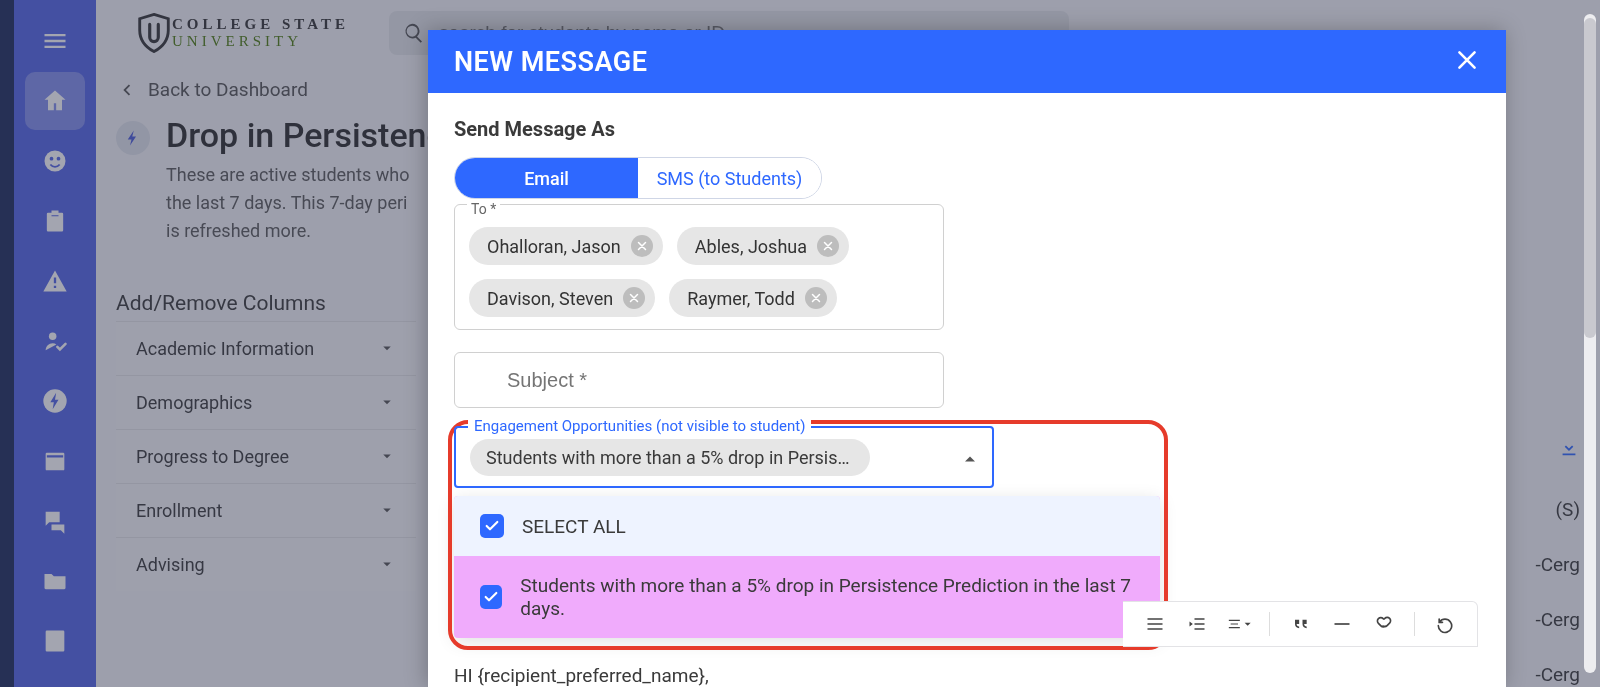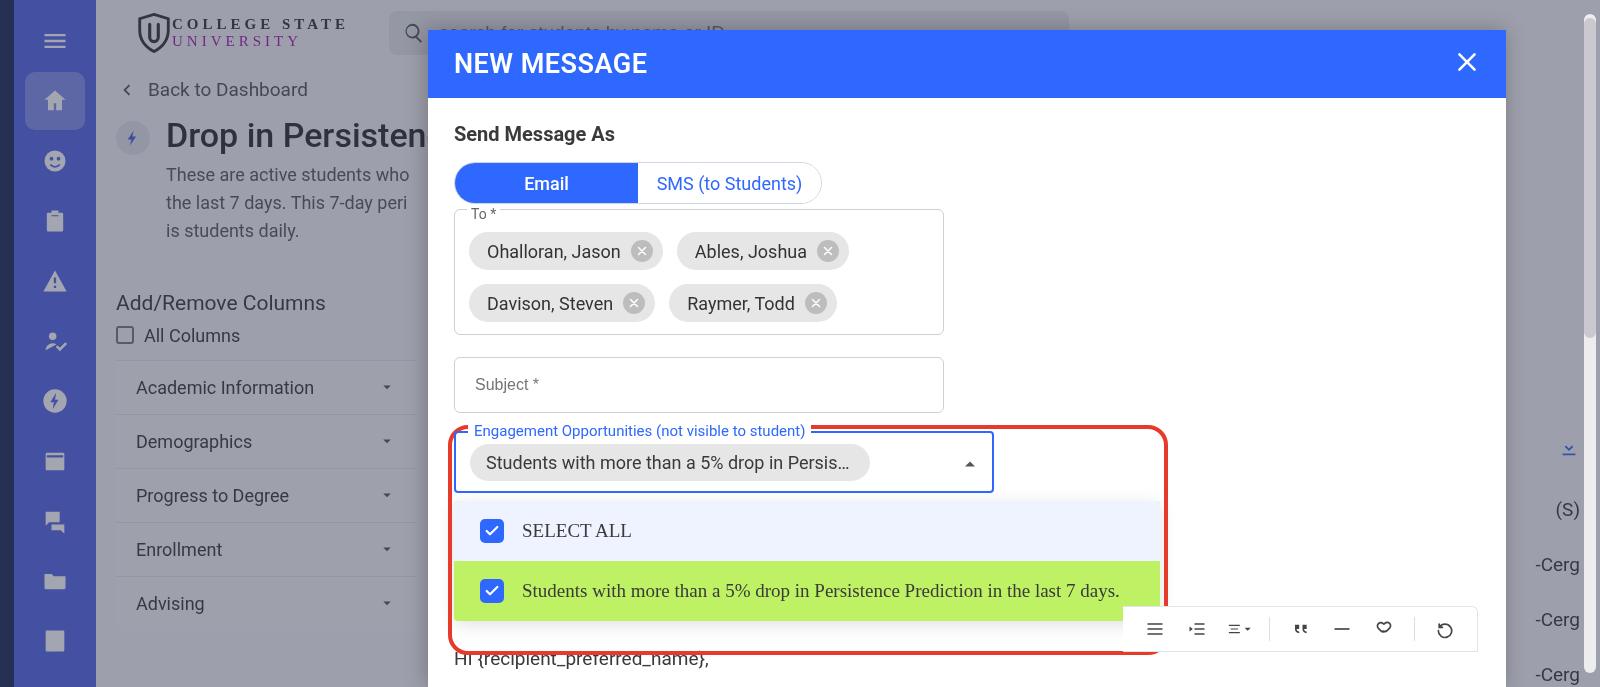--- a/index.html
+++ b/index.html
@@ -28,21 +28,21 @@
   .sidebar .nav-btn { width:60px; height:58px; border-radius:10px; display:flex; align-items:center; justify-content:center; color:#fff; cursor:pointer; }
   .sidebar .nav-btn.active { background:rgba(255,255,255,0.28); }
   .sidebar svg { width:28px; height:28px; fill:#fff; }
 
   
   .topbar { position:absolute; left:96px; right:20px; top:0; height:66px; display:flex; align-items:center; padding:0 40px; gap:40px; background:#f5f5f7; }
   .logo-block { display:flex; align-items:center; gap:0; color:#333; }
   .logo-shield { width:36px; height:40px; }
   .logo-text { line-height:1; }
   .logo-text .l1 { font-family: Georgia, "Times New Roman", serif; font-size:15px; letter-spacing:4px; font-weight:600; color:#333; }
-  .logo-text .l2 { font-family: Georgia, "Times New Roman", serif; font-size:15px; letter-spacing:4px; font-weight:500; color:#a21caf; margin-top:2px; }
+  .logo-text .l2 { font-family: Georgia, "Times New Roman", serif; font-size:15px; letter-spacing:4px; font-weight:500; color:#4d7c0f; margin-top:2px; }
   .search-wrap { flex:0 0 auto; display:flex; align-items:center; background:#e4e6ea; border-radius:8px; padding:8px 14px; width:680px; height:44px; }
   .search-wrap svg { width:22px; height:22px; fill:#555; margin-right:12px; }
   .search-wrap input { flex:1; border:none; background:transparent; font-size:19px; color:#555; outline:none; }
 
   
   .main { position:absolute; left:96px; right:20px; top:66px; bottom:0; padding:12px 20px 0 20px; overflow:hidden; }
   .back-row { display:flex; align-items:center; gap:10px; color:#555; font-size:19px; margin-bottom:14px; }
   .back-row svg { width:22px; height:22px; fill:#555; }
   .page-header { display:flex; gap:16px; align-items:flex-start; }
   .page-header .circle-icon { width:34px; height:34px; border-radius:50%; background:#e0e3ec; display:flex; align-items:center; justify-content:center; margin-top:6px; }
@@ -82,32 +82,32 @@
   .seg .inactive { background:#fff; color:var(--link-blue); }
 
   .to-wrap { position:relative; margin-top:5px; border:1px solid var(--border-grey); border-radius:6px; padding:22px 14px 12px 14px; width:490px; }
   .to-wrap .float-label { position:absolute; top:-4px; left:12px; background:#fff; padding:0 4px; font-size:14px; color:#666; }
   .chips { display:flex; flex-wrap:wrap; gap:14px; }
   .chip { display:flex; align-items:center; gap:10px; background:var(--chip-grey); border-radius:999px; padding:8px 10px 8px 18px; font-size:18px; color:#333; }
   .chip .x { width:22px; height:22px; border-radius:50%; background:var(--chip-x-grey); display:flex; align-items:center; justify-content:center; cursor:pointer; }
   .chip .x svg { width:12px; height:12px; fill:#fff; }
 
   .subject-wrap { margin-top:22px; border:1px solid var(--border-grey); border-radius:6px; width:490px; height:56px; display:flex; align-items:center; padding:0 18px; }
-  .subject-wrap input { border:none; outline:none; font-size:16px; width:100%; color:#000000; }
+  .subject-wrap input { border:none; outline:none; font-size:20px; width:100%; color:#000000;margin-left:32px; }
 
   
   .engage-outer { position:relative; margin-top:18px; width:720px; }
   .red-rect { position:absolute; left:-6px; top:-6px; width:720px; height:230px; border:4px solid var(--red-highlight); border-radius:20px; pointer-events:none; }
   .engage-field { position:relative; border:2px solid var(--blue); border-radius:4px; width:540px; height:62px; display:flex; align-items:center; padding:0 44px 0 14px; }
   .engage-field .float-label { position:absolute; top:-11px; left:12px; background:#fff; padding:0 6px; font-size:15px; color:var(--link-blue); }
   .engage-chip { background:var(--chip-grey); border-radius:999px; padding:8px 16px; font-size:18px; white-space:nowrap; overflow:hidden; text-overflow:ellipsis; max-width:400px; }
   .engage-field .caret { position:absolute; right:16px; top:50%; transform:translateY(-50%); }
   .engage-field .caret svg { width:12px; height:8px; fill:#555; }
 
-  .dropdown { margin-top:8px; width:706px; background:#bef264; box-shadow:0 4px 18px rgba(0,0,0,0.12); border-radius:4px; overflow:hidden;font-family:Liberation Serif, serif; }
+  .dropdown { margin-top:8px; width:706px; background:#f0abfc; box-shadow:0 4px 18px rgba(0,0,0,0.12); border-radius:4px; overflow:hidden; }
   .dd-row { display:flex; align-items:center; gap:18px; padding:18px 26px; font-size:19px; cursor:pointer; }
   .dd-row.sel { background:var(--highlight-row); }
   .dd-row .cb { width:24px; height:24px; border-radius:5px; background:var(--blue); display:flex; align-items:center; justify-content:center; }
   .dd-row .cb svg { width:16px; height:16px; fill:#fff; }
 
   .body-start { margin-top:26px; font-size:19px; }
 
   
   .editor-tb { position:absolute; right:28px; top:508px; display:flex; align-items:center; gap:18px; border:1px solid #e3e3e6; border-left:none; border-radius:0 6px 0 0; padding:10px 20px; background:#fff; }
   .editor-tb .tb-btn { width:24px; height:24px; display:flex; align-items:center; justify-content:center; cursor:pointer; }
@@ -219,31 +219,27 @@
       <div class="circle-icon">
         <svg viewBox="0 0 24 24">
             <path d="M13 2l-8 12h5l-2 8 8-12h-5l2-8z"></path>
           </svg>
       </div>
       <div>
         <div class="page-title">Drop in Persistenc</div>
         <div class="page-desc">
           <span>These are active students who</span><br>
           <span>the last 7 days. This 7-day peri</span><br>
-          <span>is students daily.</span>
+          <span>is refreshed more.</span>
         </div>
       </div>
     </div>
 
     <div class="cols-panel">
       <div class="cols-title">Add/Remove Columns</div>
-      <div class="allcols">
-        <div class="cbox"></div>
-        <span>All Columns</span>
-      </div>
       <div class="acc-row">
         <span>Academic Information</span>
         <svg viewBox="0 0 24 24">
             <path d="M7 10l5 5 5-5z"></path>
           </svg>
       </div>
       <div class="acc-row">
         <span>Demographics</span>
         <svg viewBox="0 0 24 24">
             <path d="M7 10l5 5 5-5z"></path>

